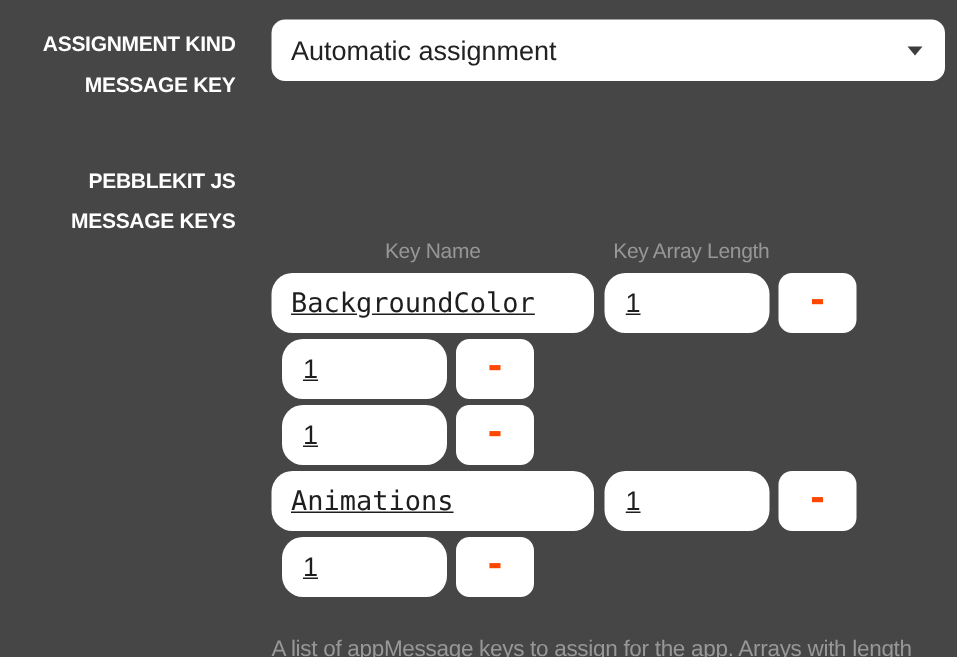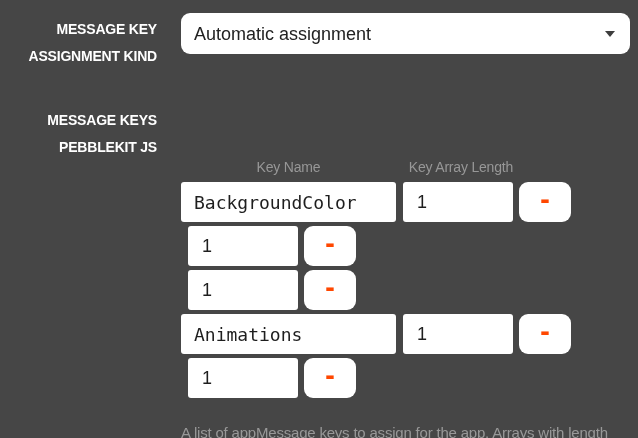--- a/index.html
+++ b/index.html
@@ -41,22 +41,22 @@
 
   
   .section-keys { margin-top: 42px; }
   .section-keys .label-col { margin-top: -5px; }
   .khead { display: flex; color: #979797; font-size: 14px; line-height: 15px; margin-bottom: 7px; letter-spacing: -0.2px; margin-top: 48px; }
   .khead .h-name { width: 215px; text-align: center; }
   .khead .h-length { width: 110px; margin-left: 7px; text-align: right; }
   .krow { display: flex; margin-bottom: 4px; }
   .krow input {
     box-sizing: border-box; height: 40px;
-    border: none; border-radius: 3px; background: #ffffff;
-    color: #1e1e1e; outline: none;
+    border: none; border-radius: 14px; background: #ffffff;
+    color: #1e1e1e; outline: none; text-decoration: underline;
   }
   .krow input.key-name {
     width: 215px; padding: 0 13px;
     font-family: "DejaVu Sans Mono", "Liberation Mono", monospace;
     font-size: 18px;
   }
   .krow input.key-name::placeholder { color: #a9a9a9; opacity: 1; }
   .krow input.key-len {
     width: 110px; margin-left: 7px; padding: 0 14px;
     font-family: "Liberation Sans", sans-serif;
@@ -76,37 +76,37 @@
     letter-spacing: -0.2px;
   }
 </style>
 </head>
 <body>
 
 <div class="panel">
 
   <div class="form-row">
     <div class="label-col" style="padding-top:3px;">
+      <span>ASSIGNMENT KIND</span>
       <span>MESSAGE KEY</span>
-      <span>ASSIGNMENT KIND</span>
     </div>
     <div class="content-col">
       <div class="select-wrap">
         <select class="assignment">
           <option>Automatic assignment</option>
         </select>
         <span class="select-arrow"></span>
       </div>
     </div>
   </div>
 
   <div class="form-row section-keys">
     <div class="label-col">
+      <span>PEBBLEKIT JS</span>
       <span>MESSAGE KEYS</span>
-      <span>PEBBLEKIT JS</span>
     </div>
     <div class="content-col">
       <div class="khead">
         <div class="h-name">Key Name</div>
         <div class="h-length">Key Array Length</div>
       </div>
 
       <div class="krow">
         <input class="key-name" type="text" value="BackgroundColor" style="">
         <input class="key-len" type="text" value="1" style="">

